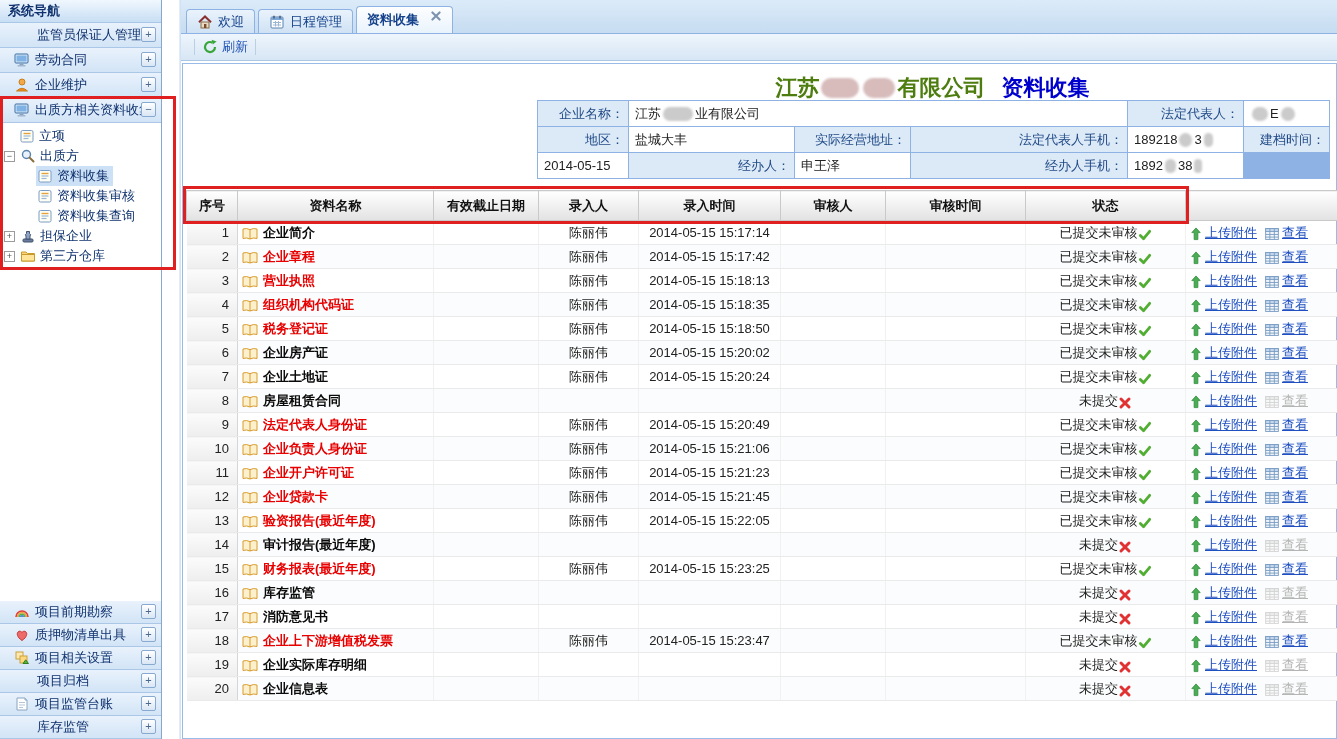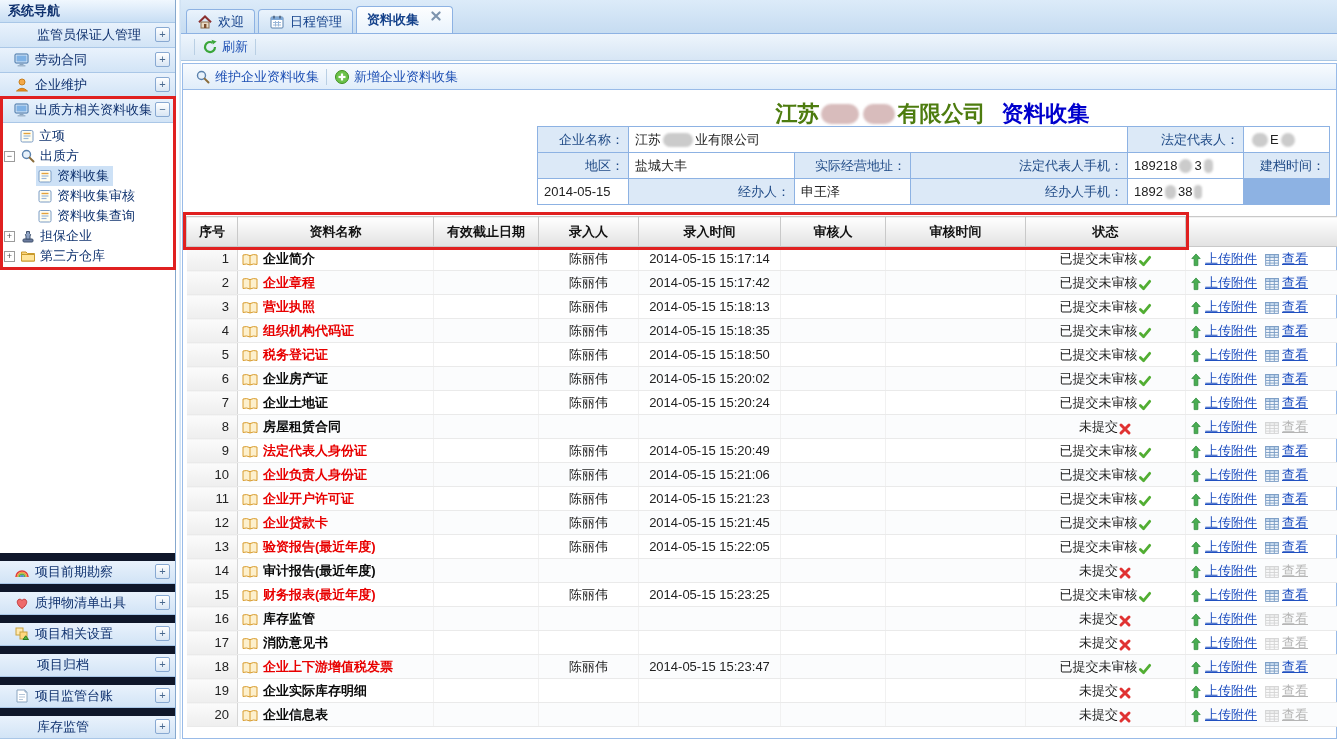--- a/index.html
+++ b/index.html
@@ -2,30 +2,30 @@
 <html><head>
 <meta charset="utf-8">
 <style>
   * { box-sizing: border-box; margin: 0; padding: 0; }
   html,body { width:1337px; height:739px; }
   body {
     position: relative; overflow: hidden; background:#fff;
     font-family: "Liberation Sans","DejaVu Sans",sans-serif; font-size:13px;
   }
   
-  #sidebar { position:absolute; left:0; top:0; width:176px; height:739px;
-    background:#0f172a; border-right:1px solid #86a8cd; display:flex; flex-direction:column; }
+  #sidebar { position:absolute; left:0; top:0; width:162px; height:739px;
+    background:#3b82f6; border-right:1px solid #86a8cd; display:flex; flex-direction:column; }
   #gap { position:absolute; left:179px; top:0; width:2px; height:739px;
     background:linear-gradient(90deg,#e8f2fb,#c9ddf1); }
   .sb-header { height:23px; line-height:22px; padding-left:8px; font-weight:bold;
     color:#0f316e; background:linear-gradient(#f0f7fe,#c8def4); border-bottom:1px solid #a9c7e7; }
   .sb-item { position:relative; height:25px; display:flex; align-items:center;
     background:linear-gradient(#e9f2fc,#d2e4f6); border-bottom:1px solid #aac7e7;
     padding:0 26px 0 14px; color:#0f316e; cursor:pointer; }
-  .sb-item.bottom { height:23px;margin-top:8px; }
+  .sb-item.bottom { height:23px; }
   .sb-item .lbl { margin-left:5px; white-space:nowrap; }
   .sb-item.noicon .lbl { margin-left:23px; }
   .pm { position:absolute; right:5px; top:50%; margin-top:-8px; width:15px; height:15px;
     border:1px solid #88a9d2; border-radius:2px; background:linear-gradient(#ffffff,#d9e6f4);
     color:#49698f; font-size:11px; line-height:12px; text-align:center; cursor:pointer; }
   #tree { flex:1; background:#fff; padding-top:3px; overflow:hidden; }
   .tree-item { height:20px; display:flex; align-items:center; color:#10336f; cursor:pointer; white-space:nowrap; }
   .expander { width:11px; height:11px; border:1px solid #9b9b9b; background:#fff;
     font-size:9px; line-height:9px; text-align:center; color:#555; margin-right:4px; flex:none; }
   .ti-wrap { display:inline-flex; align-items:center; padding:1px 4px 1px 1px; }
@@ -336,42 +336,20 @@
           <svg viewBox="0 0 16 16">
             <path d="M13 8 A5 5 0 1 1 10.5 3.7" fill="none" stroke="#3aa63a" stroke-width="2.2"></path>
             <path d="M9.6 0.8 L14.6 2.4 L10.8 5.6 Z" fill="#3aa63a"></path>
           </svg>
         </span>
         <span>刷新</span>
       </a>
     <span class="tsep"></span>
   </div>
   <div id="panel">
-    <div id="toolbar2">
-      <a class="tool-link">
-          <span class="ic">
-            <svg viewBox="0 0 16 16">
-              <circle cx="6.5" cy="6.5" r="4" fill="#e8f2fb" stroke="#5b82ad" stroke-width="1.4"></circle>
-              <line x1="9.6" y1="9.6" x2="13.5" y2="13.5" stroke="#8a6d3b" stroke-width="2" stroke-linecap="round"></line>
-            </svg>
-          </span>
-          <span>维护企业资料收集</span>
-        </a>
-      <span class="tsep"></span>
-      <a class="tool-link">
-          <span class="ic">
-            <svg viewBox="0 0 16 16">
-              <circle cx="8" cy="8" r="6.5" fill="#6cc24a" stroke="#3f8f1f"></circle>
-              <line x1="8" y1="4.5" x2="8" y2="11.5" stroke="#fff" stroke-width="2.2"></line>
-              <line x1="4.5" y1="8" x2="11.5" y2="8" stroke="#fff" stroke-width="2.2"></line>
-            </svg>
-          </span>
-          <span>新增企业资料收集</span>
-        </a>
-    </div>
     <div id="content">
       <div id="page-title">
         <span id="title-company"><span>江苏</span><span class="redact t" style="width: 38px;"></span><span class="redact t" style="width: 32px;"></span><span>有限公司</span></span>
         <span id="title-suffix">资料收集</span>
       </div>
       <div id="info-table">
           <div class="cell-label">企业名称：</div>
           <div class="cell-value span3">
             <span>江苏</span>
             <span class="redact" style="width: 30px;"></span>

